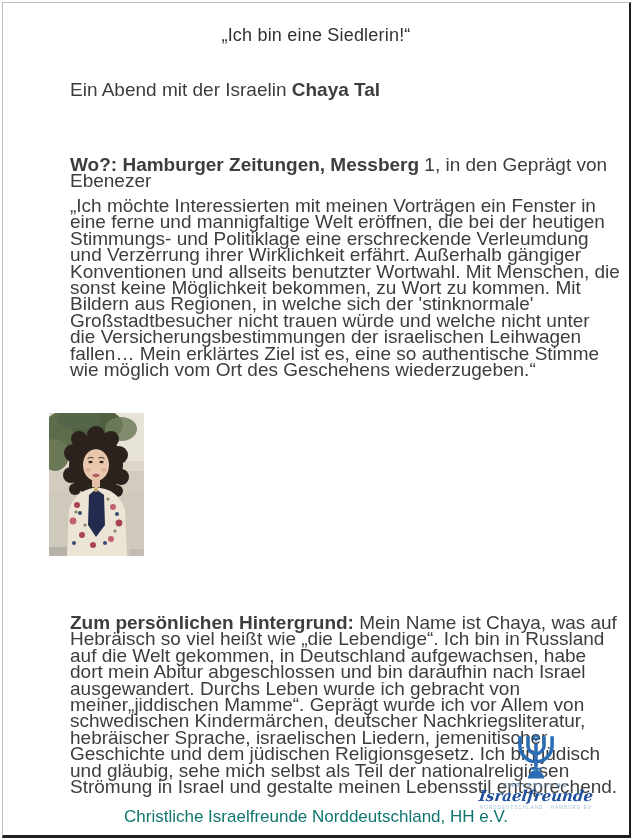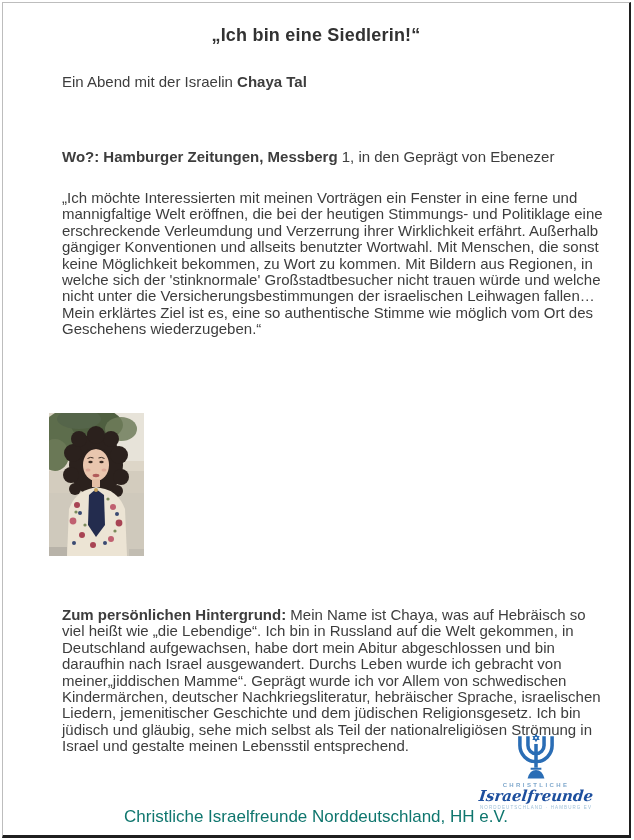--- a/index.html
+++ b/index.html
@@ -22,29 +22,29 @@
     border-bottom: 3px solid #1f1f1f;
     overflow: hidden;
     color: #3d3d3d;
   }
   .abs { position: absolute; }
   .title {
     top: 22px; left: 0; right: 0;
     margin: 0;
     text-align: center;
     font-size: 18px;
-    font-weight: 700;
+    font-weight: 400;
     color: #323232;
     letter-spacing: 0.2px;
   }
   .txt {
     left: 51px;
     width: 550px;
-    margin: 8px;
-    font-size: 15px;
+    margin: 16px;
+    font-size: 19px;
     line-height: 16.4px;
     color: #3d3d3d;
   }
   .bold { font-weight: 700; }
   .pre { white-space: pre-wrap; }
   .intro { top: 63px; }
   .when  { top: 101px; }
   .where { top: 138px; }
   .task  { top: 179px; }
   .bio   { top: 342px; }

